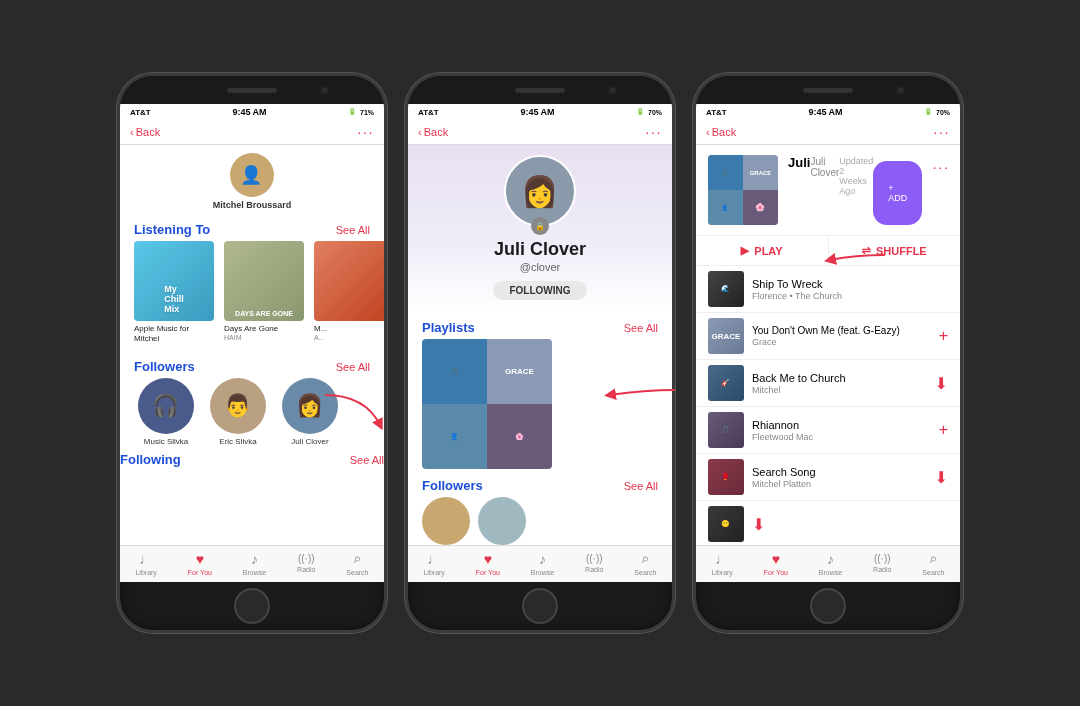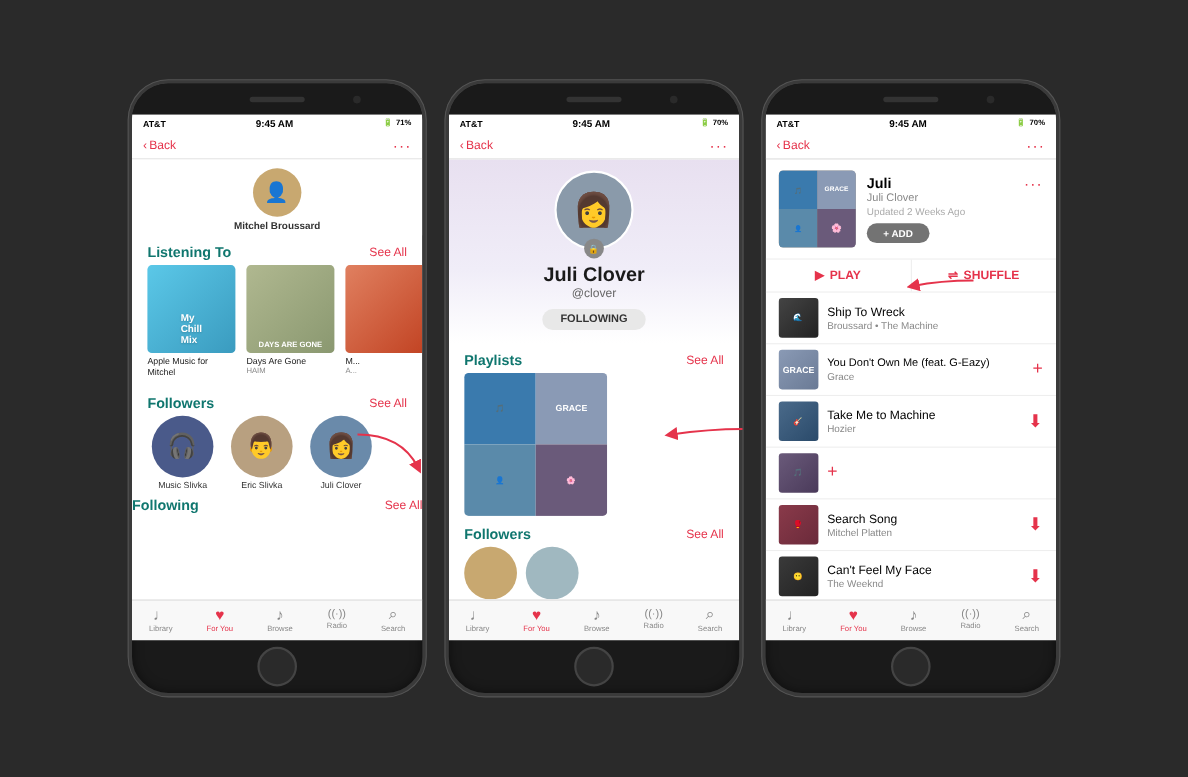--- a/index.html
+++ b/index.html
@@ -136,21 +136,21 @@
     
     .section-header {
       display: flex;
       justify-content: space-between;
       align-items: center;
       padding: 8px 14px 4px;
     }
     .section-title {
       font-size: 13px;
       font-weight: 700;
-      color: #0f766e;
+      color: #1d4ed8;
     }
     .see-all {
       font-size: 11px;
       color: #e5334b;
     }
 
     
     .h-scroll {
       display: flex;
       gap: 10px;
@@ -360,45 +360,45 @@
       background: #888;
       overflow: hidden;
       display: grid;
       grid-template-columns: 1fr 1fr;
       grid-template-rows: 1fr 1fr;
       flex-shrink: 0;
     }
     .playlist-info {
       flex: 1;
       display: flex;
-      flex-direction: column;
+      flex-direction: row;
       justify-content: center;
     }
     .playlist-name {
       font-size: 13px;
       font-weight: 700;
       color: #000;
     }
     .playlist-author {
       font-size: 10px;
       color: #888;
       margin-top: 1px;
     }
     .playlist-updated {
       font-size: 9px;
       color: #aaa;
       margin-top: 1px;
     }
     .add-btn {
-      background: #737373;
+      background: #8b5cf6;
       color: #fff;
       border-radius: 14px;
       padding: 4px 15px;
       font-size: 9px;
-      font-weight: 700;
+      font-weight: 400;
       display: flex;
       align-items: center;
       gap: 2px;
       margin-top: 6px;
       width: fit-content;
     }
 
     
     .play-shuffle-row {
       display: flex;
@@ -756,62 +756,62 @@
         <span>SHUFFLE</span>
       </div>
     </div>
 
     <div class="song-list">
 
       <div class="song-row">
         <div class="song-thumb st-ship">🌊</div>
         <div class="song-info">
           <div class="song-title">Ship To Wreck</div>
-          <div class="song-artist">Broussard • The Machine</div>
+          <div class="song-artist">Florence • The Church</div>
         </div>
       </div>
 
       <div class="song-row">
         <div class="song-thumb st-grace" style="font-size:8px;font-weight:800;">GRACE</div>
         <div class="song-info">
           <div class="song-title" style="font-size:10px;">You Don't Own Me (feat. G-Eazy)</div>
           <div class="song-artist">Grace</div>
         </div>
         <div class="song-action plus">+</div>
       </div>
 
       <div class="song-row">
         <div class="song-thumb st-church">🎸</div>
         <div class="song-info">
-          <div class="song-title">Take Me to Machine</div>
-          <div class="song-artist">Hozier</div>
+          <div class="song-title">Back Me to Church</div>
+          <div class="song-artist">Mitchel</div>
         </div>
         <div class="song-action download">⬇</div>
       </div>
 
       <div class="song-row">
         <div class="song-thumb st-rhiannon">🎵</div>
+        <div class="song-info">
+          <div class="song-title">Rhiannon</div>
+          <div class="song-artist">Fleetwood Mac</div>
+        </div>
         <div class="song-action plus">+</div>
       </div>
 
       <div class="song-row">
         <div class="song-thumb st-fight">🥊</div>
         <div class="song-info">
           <div class="song-title">Search Song</div>
           <div class="song-artist">Mitchel Platten</div>
         </div>
         <div class="song-action download">⬇</div>
       </div>
 
       <div class="song-row">
         <div class="song-thumb st-cant">😶</div>
-        <div class="song-info">
-          <div class="song-title">Can't Feel My Face</div>
-          <div class="song-artist">The Weeknd</div>
-        </div>
         <div class="song-action download">⬇</div>
       </div>
 
     </div>
 
     <div class="tab-bar">
       <div class="tab-item">
         <span class="tab-icon">♩</span>
         <span class="tab-label">Library</span>
       </div>

